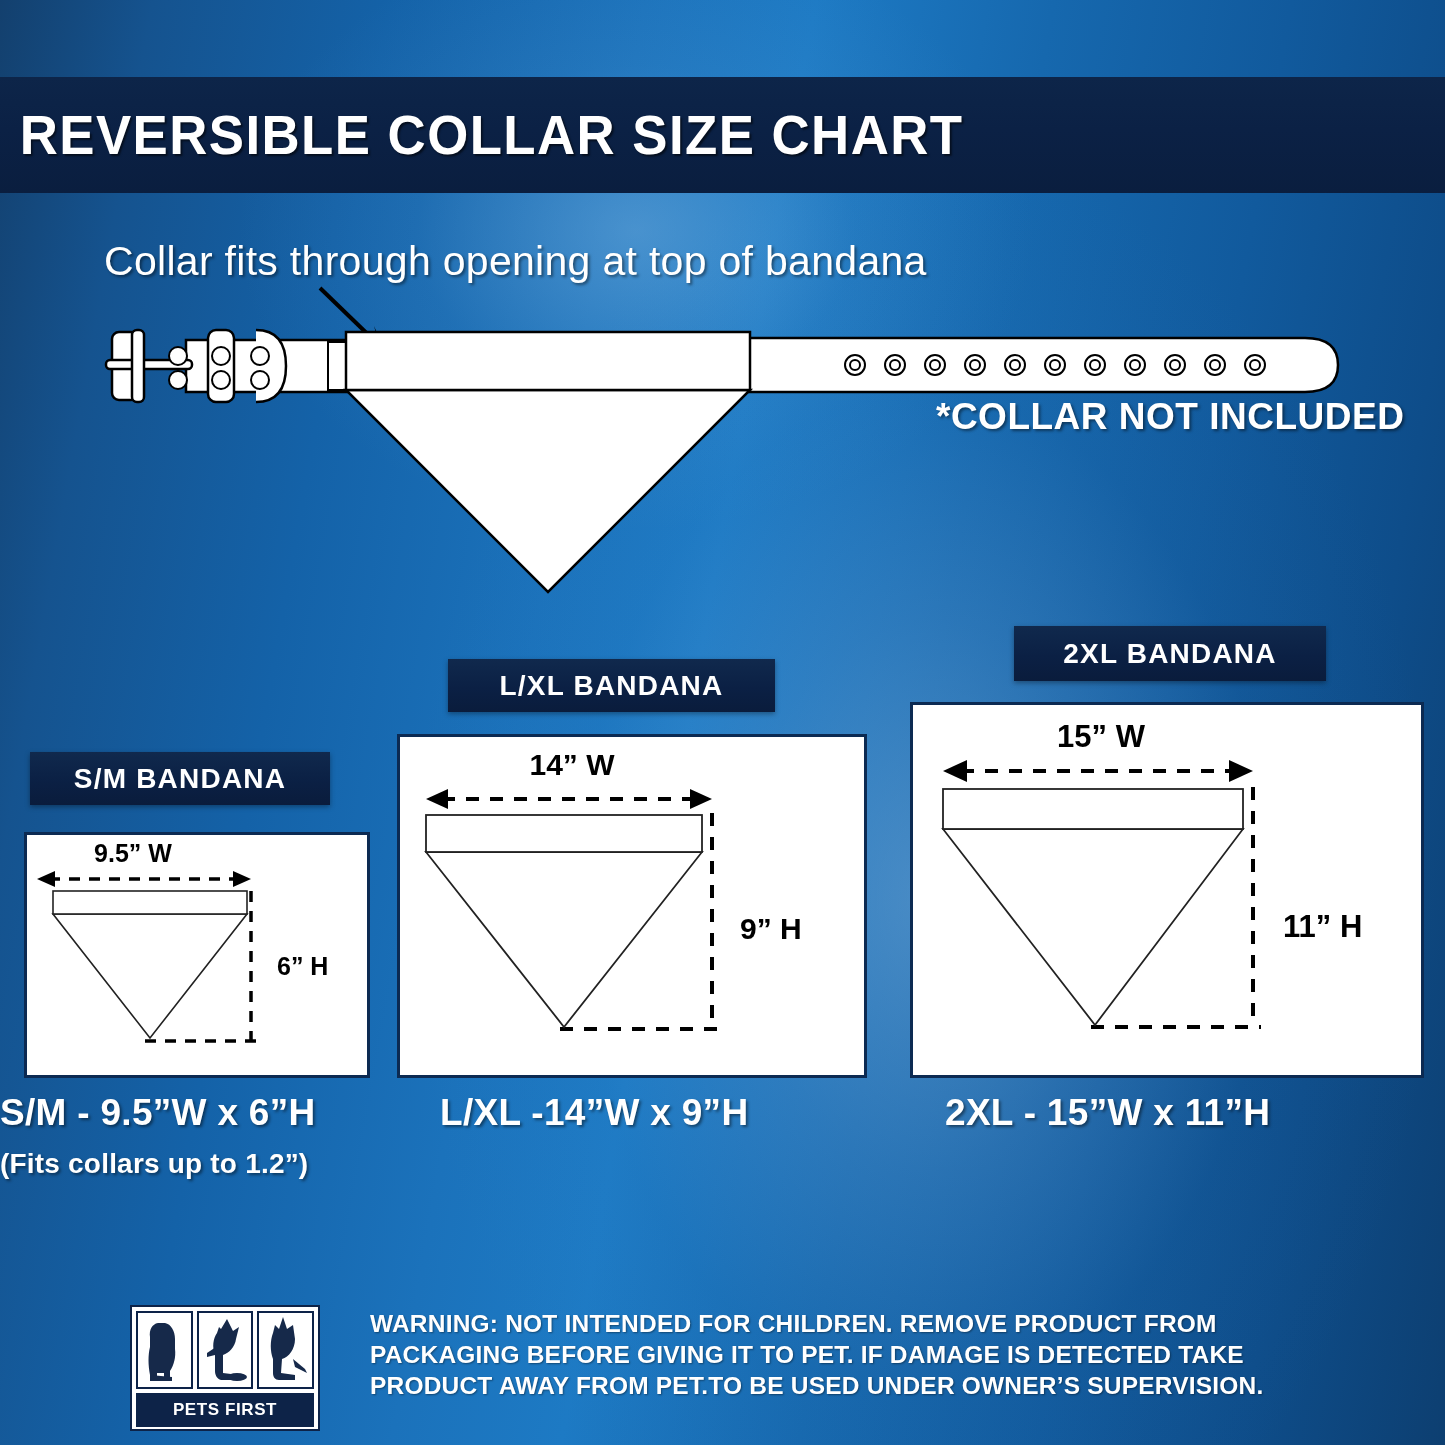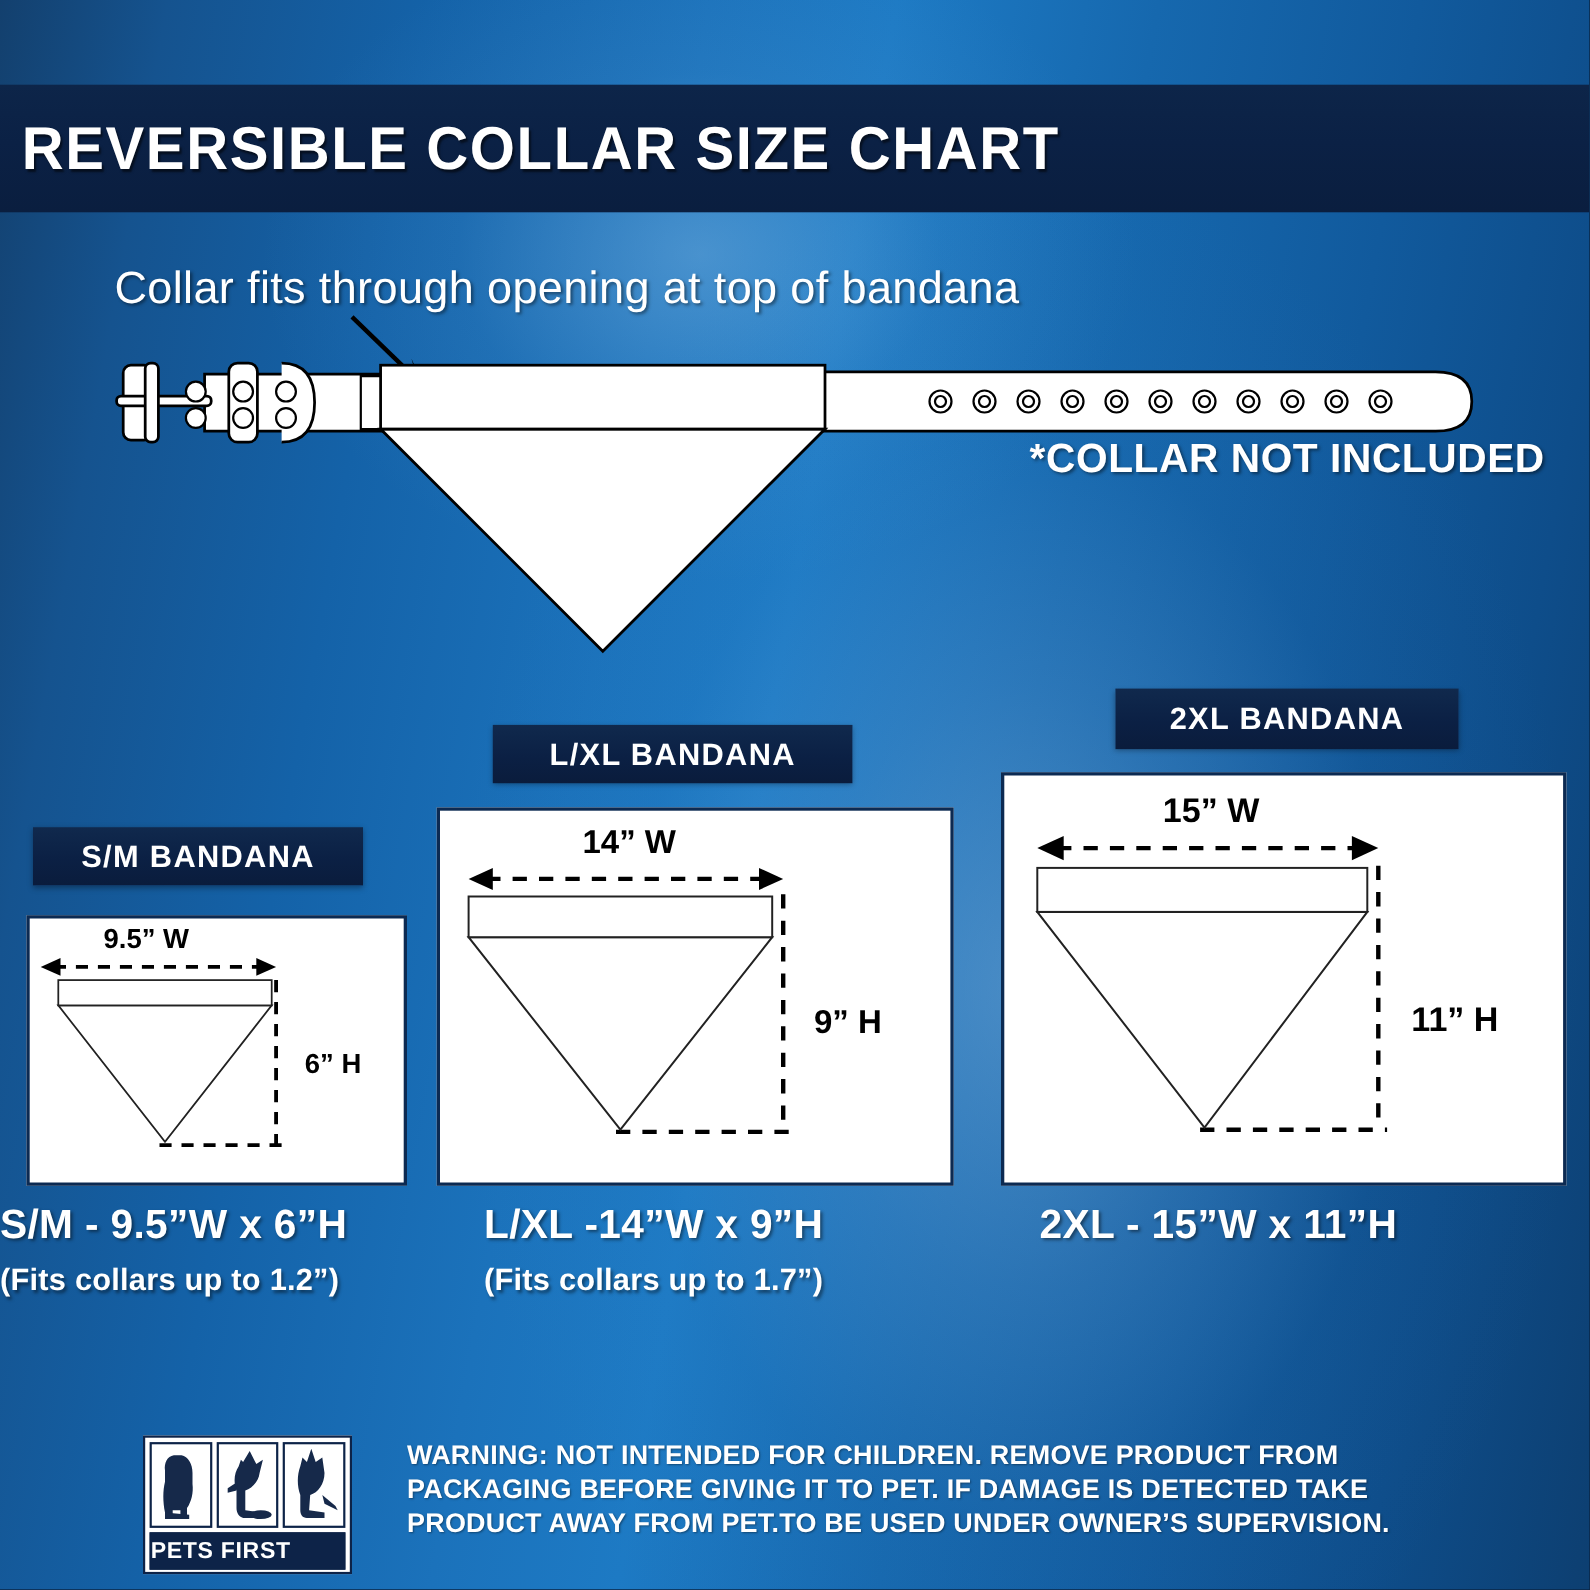--- a/index.html
+++ b/index.html
@@ -160,22 +160,22 @@
     overflow: hidden;
   }
   .logo-panel svg { position: absolute; left: 0; top: 0; }
   .logo-name {
     margin-top: 4px;
     height: 32px;
     background: #0d2348;
     color: #ffffff;
     display: flex;
     align-items: center;
-    justify-content: flex-start;
-    font-size: 21px;
+    justify-content: center;
+    font-size: 17px;
     font-weight: bold;
     letter-spacing: 0.6px;
     border: 1px solid #0d2348;
   }
 
   .disclaimer {
     position: absolute;
     left: 370px;
     top: 1308px;
     width: 980px;
@@ -345,21 +345,20 @@
       <text x="370" y="232" font-family="Liberation Sans, sans-serif" font-size="31" font-weight="bold" fill="#000">11” H</text>
     </svg>
   </div>
 
   <div class="caption" id="cap-sm">
     <div class="line1">S/M - 9.5”W x 6”H</div>
     <div class="line2">(Fits collars up to 1.2”)</div>
   </div>
   <div class="caption" id="cap-lxl">
     <div class="line1">L/XL -14”W x 9”H</div>
-    <div class="line2">(Fits collars up to 1.7”)</div>
   </div>
   <div class="caption" id="cap-2xl">
     <div class="line1">2XL - 15”W x 11”H</div>
   </div>
 
   <div class="logo">
     <div class="logo-panels">
       <div class="logo-panel">
         <svg width="56" height="74" viewBox="0 0 56 74">
           <path d="M20,10 C14,11 11,17 12,24 L12,34 C10,42 10,52 12,62 L13,68 L19,68 L19,60 L26,60 L26,68 L32,68 L32,58 C36,52 38,44 37,36 L37,26 C37,18 33,11 27,10 Z" fill="#16294a"></path>

